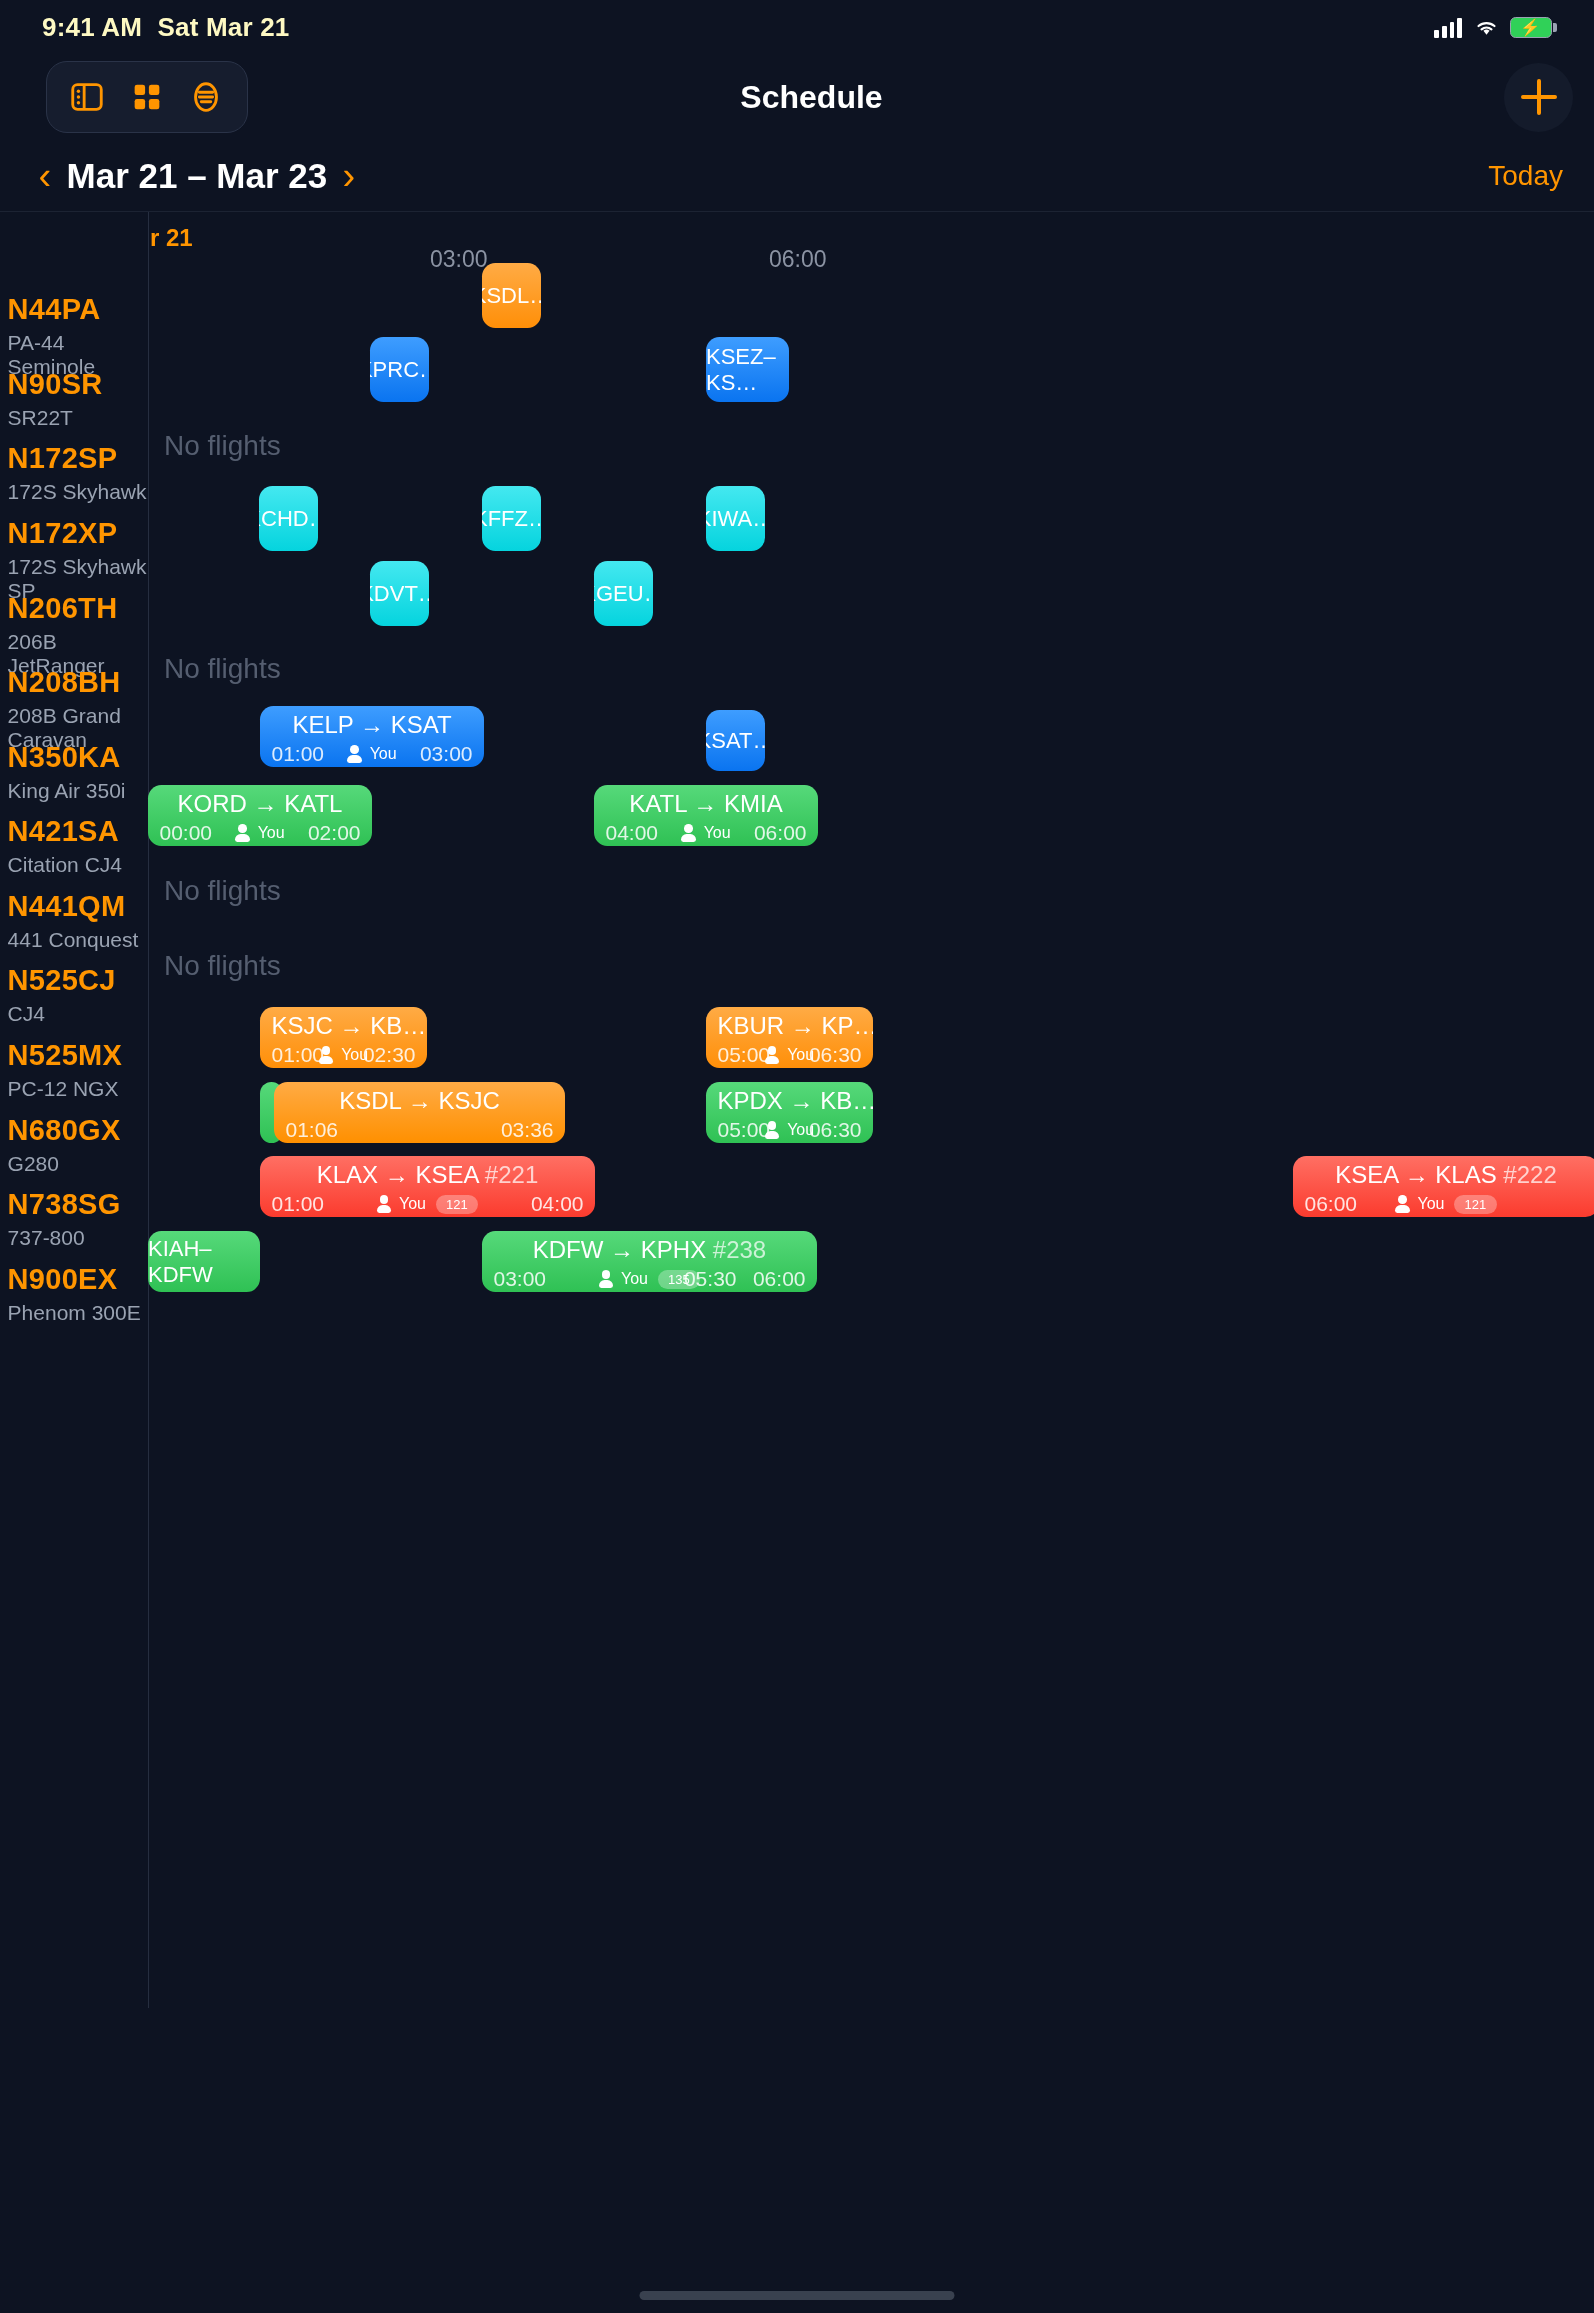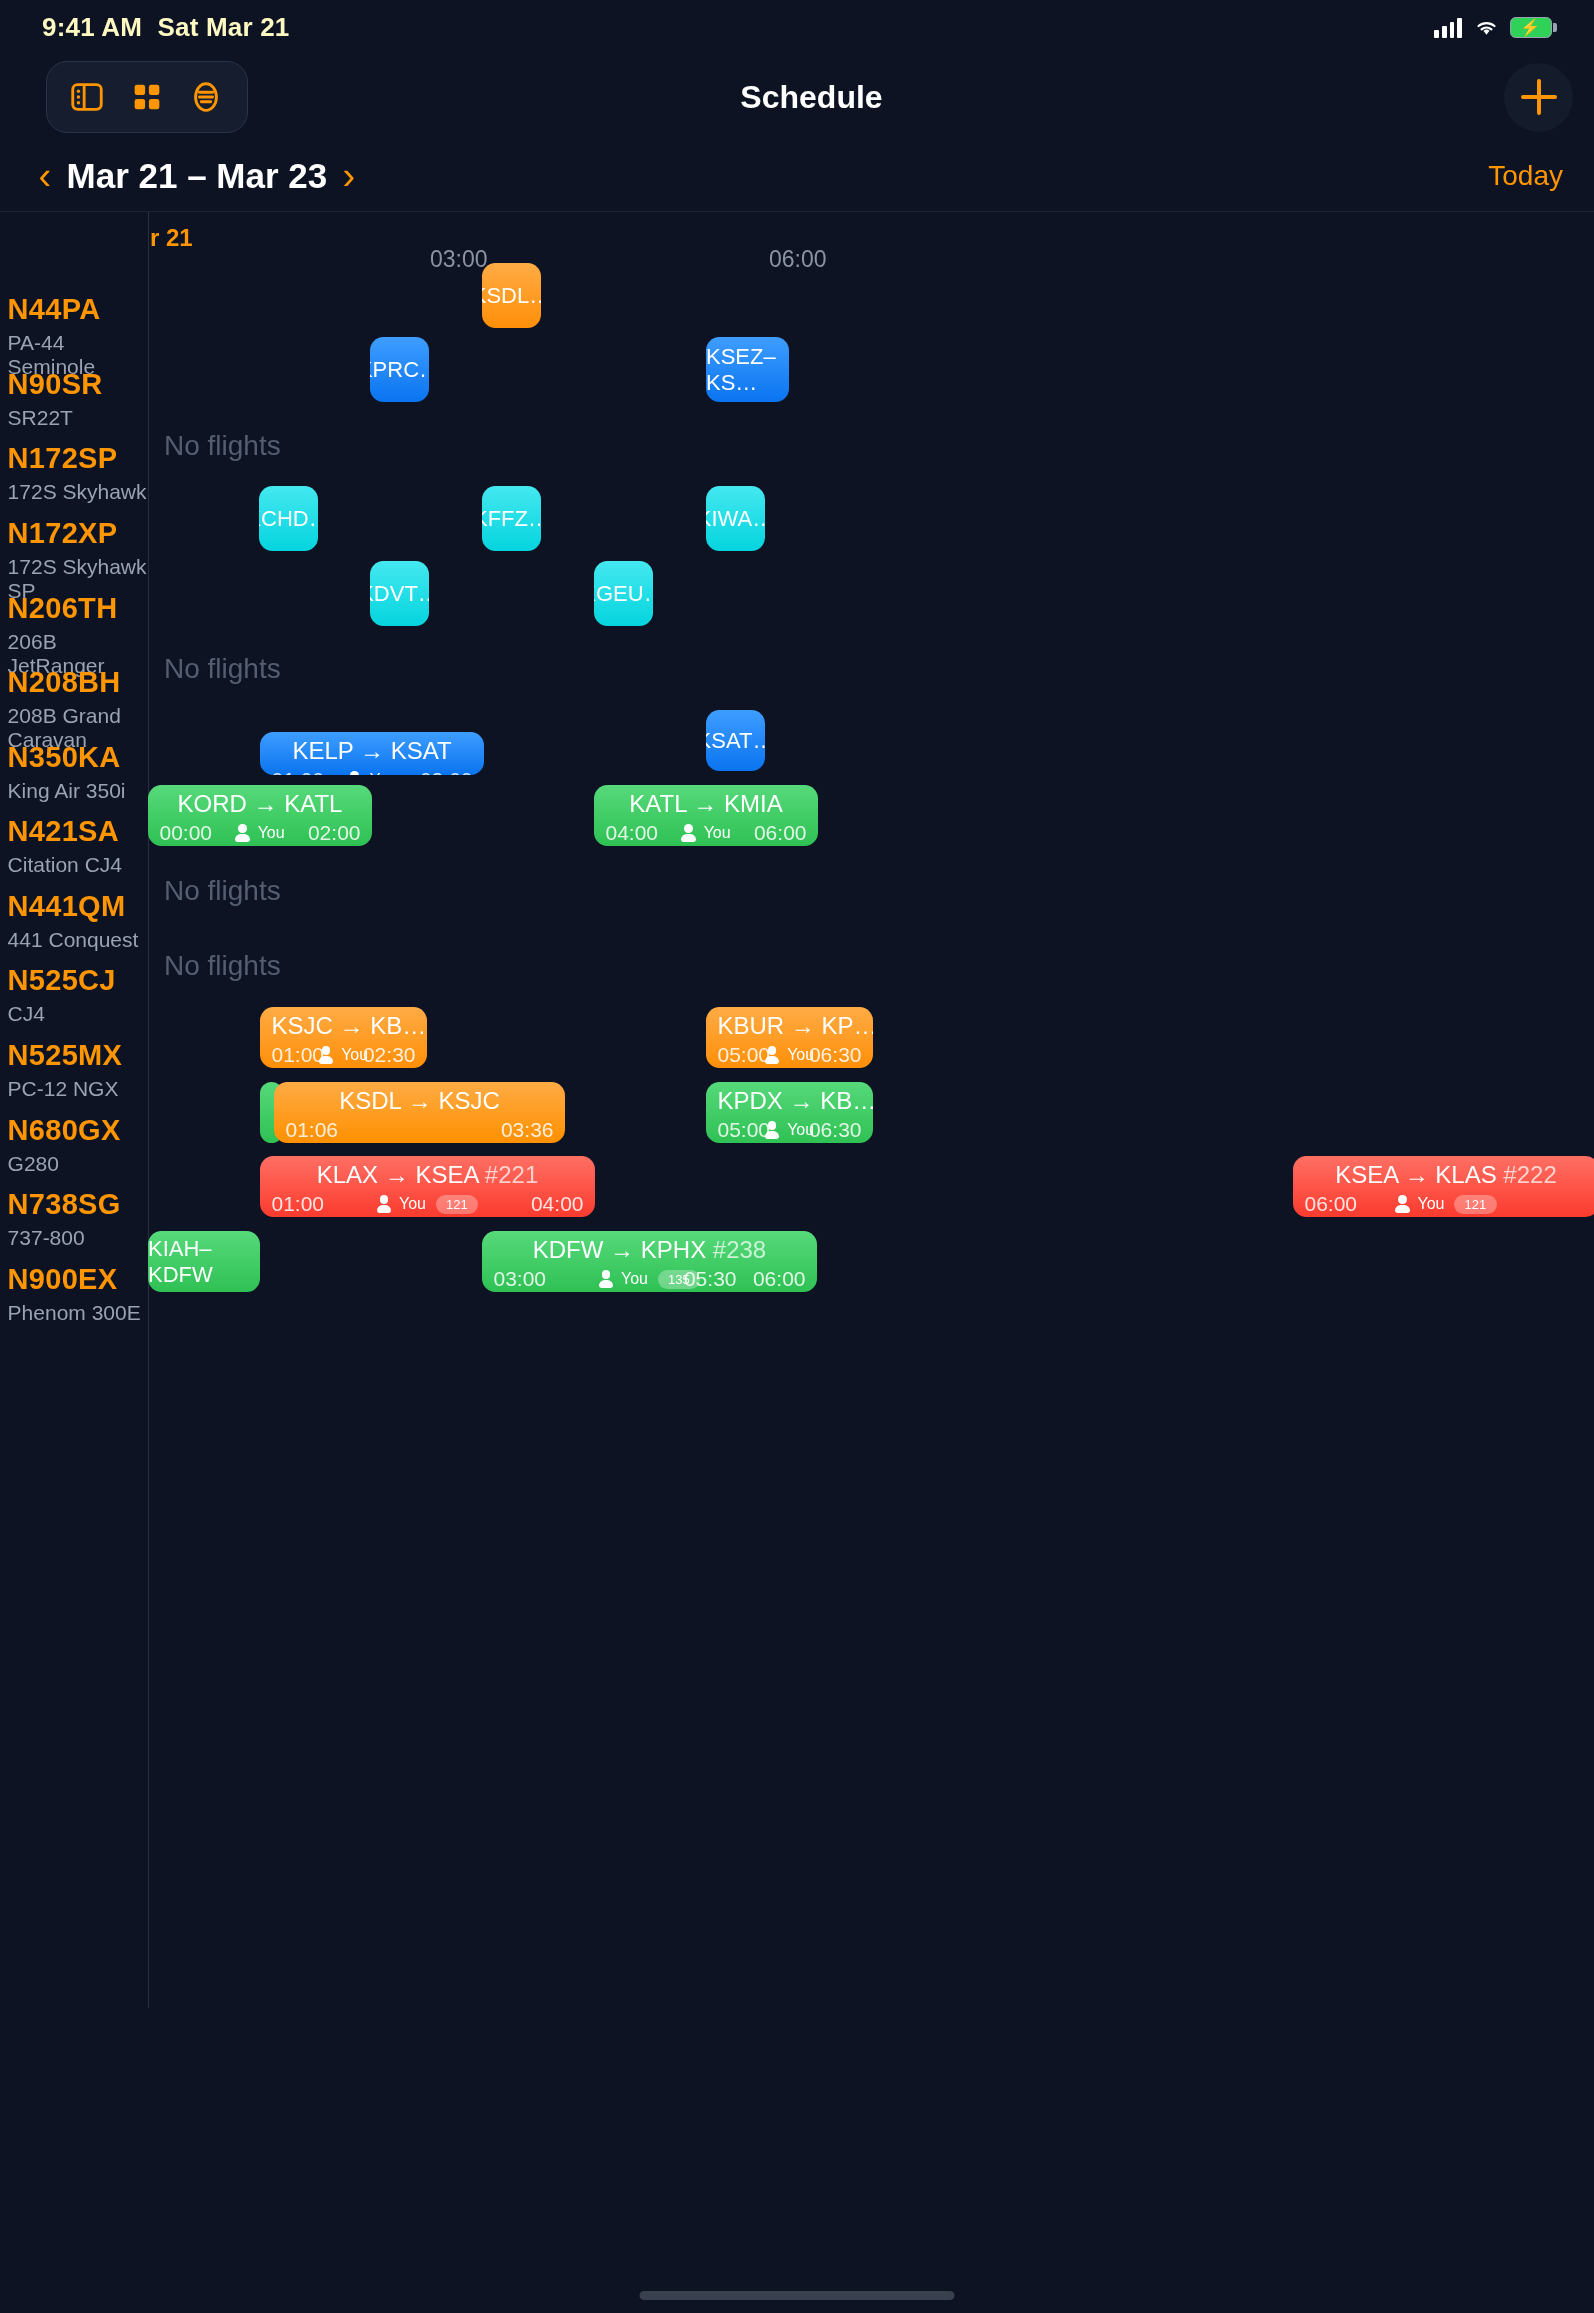--- a/index.html
+++ b/index.html
@@ -247,21 +247,21 @@
         <span>KIWA…</span>
       </div>
 
     <div class="blk small" style="left:370px;top:349px;width:59px;height:65px;background:linear-gradient(180deg,#44e8f0,#05d4de)">
         <span>KDVT…</span>
       </div>
     <div class="blk small" style="left:594px;top:349px;width:59px;height:65px;background:linear-gradient(180deg,#44e8f0,#05d4de)">
         <span>KGEU…</span>
       </div>
 
-    <div class="blk det" style="left:260px;top:520px;width:224px;height:43px;background:linear-gradient(180deg,#3e9dff,#0a74f0)">
+    <div class="blk det" style="left:260px;top:494px;width:224px;height:61px;background:linear-gradient(180deg,#3e9dff,#0a74f0)">
       <div class="b-title">
         <span>KELP</span>
         <span> → </span>
         <span>KSAT</span>
       </div>
       <div class="b-mid">
         <span class="b-start">01:00</span>
         <span class="b-you">
             <i class="person"></i>
             <span>You</span>

